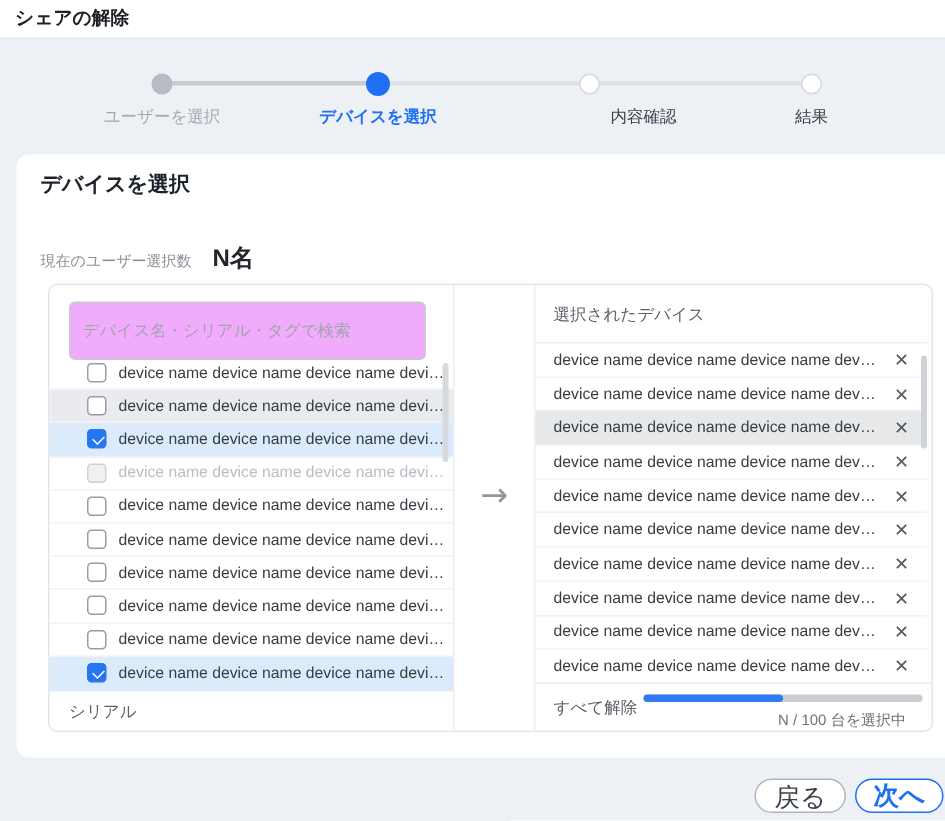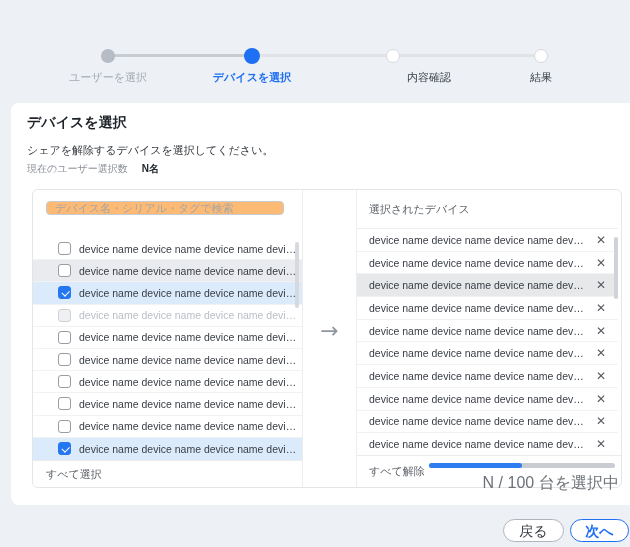--- a/index.html
+++ b/index.html
@@ -31,29 +31,29 @@
   .lab2{left:252px;color:#1f6ff2;font-weight:bold;}
   .lab3{left:393px;color:#3c4148;margin-left:36px;}
   .lab4{left:541px;color:#3c4148;}
 
   
   .card{position:absolute;left:11px;top:103px;width:619px;height:402px;background:#fff;border-radius:8px 0 0 8px;}
   .card-title{position:absolute;left:16px;top:11px;font-size:14px;font-weight:bold;color:#1e2329;}
   .card-desc{position:absolute;left:16px;top:40px;font-size:11px;color:#32373d;}
   .meta{position:absolute;left:16px;top:59px;display:flex;align-items:baseline;}
   .meta-label{font-size:10px;color:#8a9097;}
-  .meta-value{font-size:10px;font-weight:bold;color:#22272d;margin-left:14px;}
+  .meta-value{font-size:16px;font-weight:bold;color:#22272d;margin-left:14px;}
 
   
   .picker{position:absolute;left:21px;top:86px;width:590px;height:299px;border:1px solid #e3e5e9;border-radius:6px;box-sizing:border-box;background:#fff;}
   .col-left{position:absolute;left:0;top:0;width:270px;height:297px;border-right:1px solid #ecedf0;box-sizing:border-box;}
   .col-mid{position:absolute;left:270px;top:0;width:54px;height:297px;border-right:1px solid #ecedf0;box-sizing:border-box;}
   .col-right{position:absolute;left:324px;top:0;width:264px;height:297px;}
 
-  .search{position:absolute;left:13px;top:11px;width:238px;height:14px;box-sizing:border-box;border:1px solid #c7cbd0;border-radius:4px;padding:0 8px;font-size:11px;color:#3a3f45;font-family:inherit;background:#fdba74;}
+  .search{position:absolute;left:13px;top:11px;width:238px;height:39px;box-sizing:border-box;border:1px solid #c7cbd0;border-radius:4px;padding:0 8px;font-size:11px;color:#3a3f45;font-family:inherit;background:#f0abfc;}
   .search::placeholder{color:#a0a5ab;}
 
   .dev-list{position:absolute;left:0;top:48px;width:269px;height:222px;overflow:hidden;}
   .row{display:flex;align-items:center;height:22.2px;box-sizing:border-box;padding-left:25px;border-bottom:1px solid #f0f2f4;}
   .row:last-child{border-bottom:none;}
   .row .txt{flex:1;min-width:0;font-size:10.5px;color:#383d44;white-space:nowrap;overflow:hidden;text-overflow:ellipsis;margin-left:8px;margin-right:4px;}
   .row.hover{background:#e9ebee;}
   .row.checked{background:#dcebfc;}
   .row.disabled .txt{color:#b9bfc6;}
 
@@ -75,50 +75,52 @@
   .sel-list{position:absolute;left:0;top:38px;width:261px;height:227px;border-top:1px solid #eceef0;overflow:hidden;}
   .srow{display:flex;align-items:center;height:22.7px;box-sizing:border-box;padding-left:12px;border-bottom:1px solid #f0f2f4;}
   .srow .txt{flex:1;min-width:0;font-size:10.5px;color:#383d44;white-space:nowrap;overflow:hidden;text-overflow:ellipsis;}
   .srow.hover{background:#e6e8ea;}
   .srow .x{flex:0 0 34px;text-align:center;font-size:12px;color:#565b61;cursor:pointer;line-height:1;}
 
   .panel-footer-right{position:absolute;left:0;top:265px;width:264px;height:32px;border-top:1px solid #e9ebed;box-sizing:border-box;}
   .panel-footer-right .lnk{position:absolute;left:12px;top:8px;font-size:11px;color:#5d6268;text-align:center;}
   .pbar{position:absolute;left:72px;top:7px;width:186px;height:5px;background:#c9ccd1;border-radius:3px;}
   .pfill{position:absolute;left:0;top:0;height:5px;background:#2e7cf0;border-radius:3px;width:50%;}
-  .pcount{position:absolute;right:2px;top:17px;font-size:16px;color:#6c7278;}
-
-  
-  .btn{position:absolute;top:519px;height:23px;box-sizing:border-box;border-radius:12px;background:#fff;font-size:14px;text-align:center;line-height:21px;cursor:pointer;font-family:inherit;}
+  .pcount{position:absolute;right:17px;top:17px;font-size:10px;color:#6c7278;}
+
+  
+  .btn{position:absolute;top:519px;height:23px;box-sizing:border-box;border-radius:12px;background:#fff;font-size:17px;text-align:center;line-height:21px;cursor:pointer;font-family:inherit;}
   .btn-back{left:503px;width:61px;border:1px solid #b0b5bc;color:#3b4046;}
   .btn-next{left:570px;width:59px;border:1.5px solid #1f6ff2;color:#1f6ff2;font-weight:bold;line-height:20px;}
 </style>
 </head>
 <body>
 
 <div class="screen">
 
+  <div class="topbar">
+    <span class="title">シェアの解除</span>
+  </div>
 
   <div class="stepper">
     <div class="seg seg1"></div>
     <div class="seg seg2"></div>
     <div class="seg seg3"></div>
     <div class="dot dot1"></div>
     <div class="dot dot2"></div>
     <div class="dot dot3"></div>
     <div class="dot dot4"></div>
     <div class="steplab lab1">ユーザーを選択</div>
     <div class="steplab lab2">デバイスを選択</div>
     <div class="steplab lab3">内容確認</div>
     <div class="steplab lab4">結果</div>
   </div>
 
   <div class="card">
     <div class="card-title">デバイスを選択</div>
-    <div class="card-desc">シェアを解除するデバイスを選択してください。</div>
     <div class="meta">
       <span class="meta-label">現在のユーザー選択数</span>
       <span class="meta-value">N名</span>
     </div>
 
     <div class="picker">
 
       <div class="col-left">
         <input class="search" type="text" placeholder="デバイス名・シリアル・タグで検索" style="">
         <div class="dev-list">
@@ -157,21 +159,21 @@
           <div class="row">
               <span class="cb"></span>
               <span class="txt">device name device name device name device name device name</span>
             </div>
           <div class="row checked">
               <span class="cb"></span>
               <span class="txt">device name device name device name device name device name</span>
             </div>
         </div>
         <div class="panel-footer-left">
-          <span class="lnk">すべて選択</span>
+          <span class="lnk">シリアル</span>
         </div>
         <div class="vthumb thumb-left"></div>
       </div>
 
       <div class="col-mid">
         <div class="arrow">→</div>
       </div>
 
       <div class="col-right">
         <div class="sel-header">選択されたデバイス</div>

